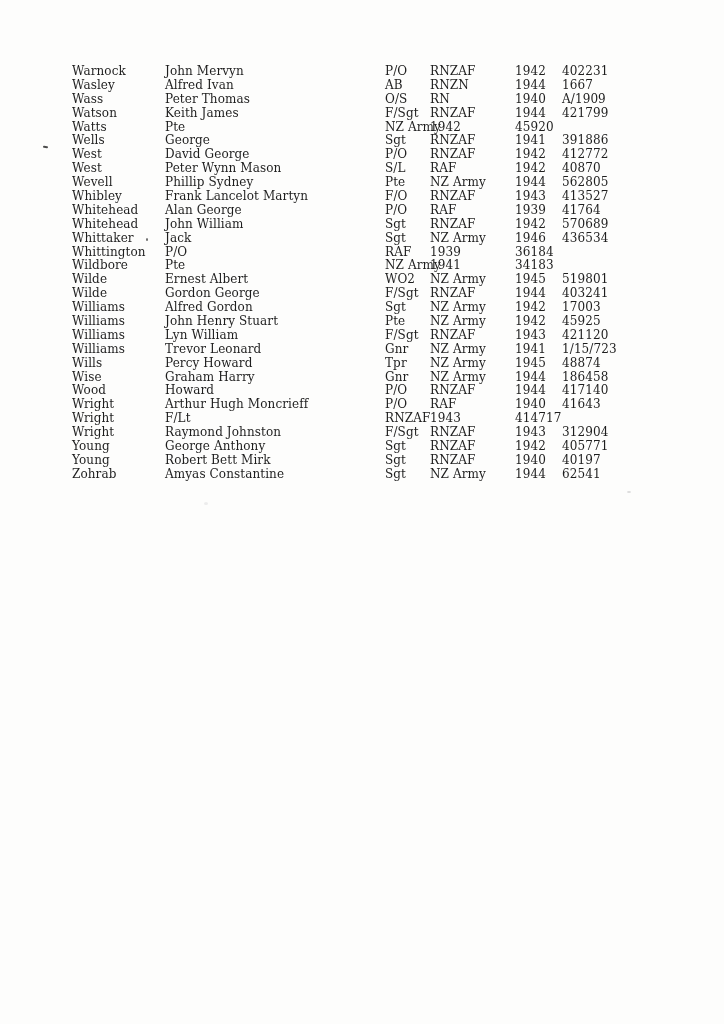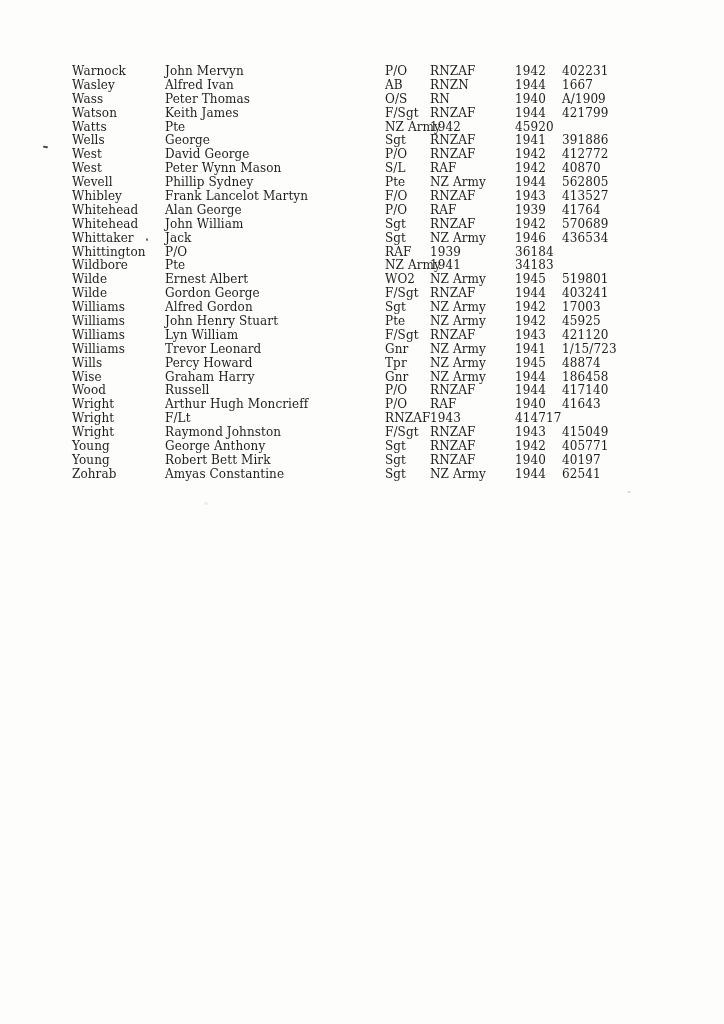--- a/index.html
+++ b/index.html
@@ -245,21 +245,21 @@
       <div class="roll-row">
         <span>Wise</span>
         <span>Graham Harry</span>
         <span>Gnr</span>
         <span>NZ Army</span>
         <span>1944</span>
         <span>186458</span>
       </div>
       <div class="roll-row">
         <span>Wood</span>
-        <span>Russell</span>
+        <span>Howard</span>
         <span>P/O</span>
         <span>RNZAF</span>
         <span>1944</span>
         <span>417140</span>
       </div>
       <div class="roll-row">
         <span>Wright</span>
         <span>Arthur Hugh Moncrieff</span>
         <span>P/O</span>
         <span>RAF</span>
@@ -272,21 +272,21 @@
         <span>RNZAF</span>
         <span>1943</span>
         <span>414717</span>
       </div>
       <div class="roll-row">
         <span>Wright</span>
         <span>Raymond Johnston</span>
         <span>F/Sgt</span>
         <span>RNZAF</span>
         <span>1943</span>
-        <span>415049</span>
+        <span>312904</span>
       </div>
       <div class="roll-row">
         <span>Young</span>
         <span>George Anthony</span>
         <span>Sgt</span>
         <span>RNZAF</span>
         <span>1942</span>
         <span>405771</span>
       </div>
       <div class="roll-row">

